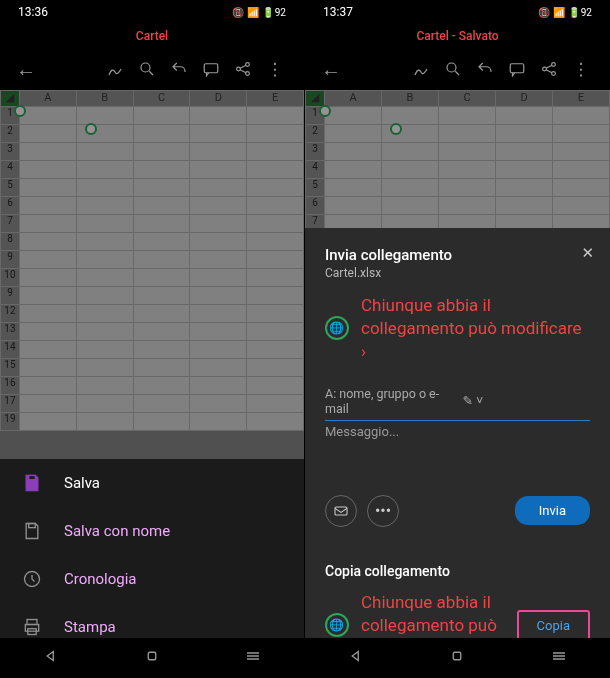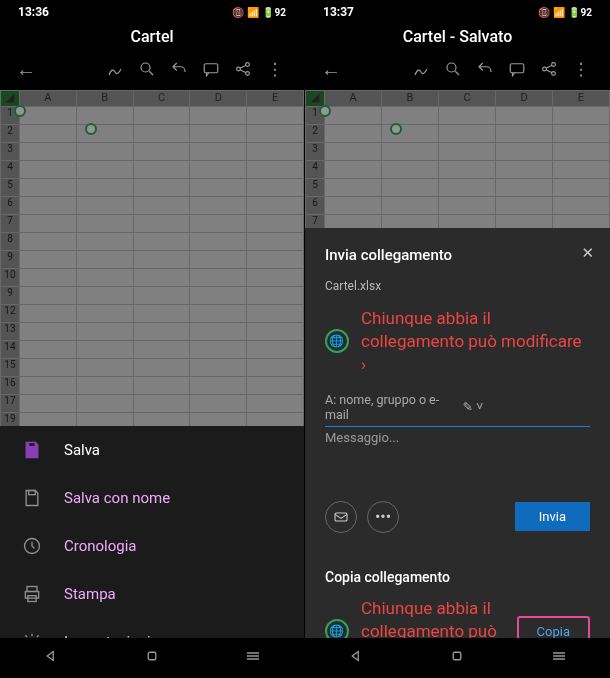--- a/index.html
+++ b/index.html
@@ -1,21 +1,21 @@
 <!DOCTYPE html>
 <html><head>
 <meta charset="utf-8">
 <style>
 *{margin:0;padding:0;box-sizing:border-box;font-family:-apple-system,BlinkMacSystemFont,"Segoe UI",Roboto,sans-serif}
 body{background:#000;width:610px;height:678px;overflow:hidden;display:flex}
 .screen{width:305px;height:678px;background:#000;position:relative;display:flex;flex-direction:column}
 .screen.left{border-right:1px solid #000}
-.statusbar{height:24px;display:flex;justify-content:space-between;align-items:center;padding:0 18px;color:#fff;font-size:12px;font-weight:700}
+.statusbar{height:24px;display:flex;justify-content:space-between;align-items:center;padding:0 18px;color:#fff;font-size:12px;font-weight:400}
 .statusbar .icons{display:flex;gap:3px;align-items:center;font-size:10px}
-.titlebar{height:24px;color:#ffffff;font-size:16px;font-weight:500;display:flex;align-items:center;justify-content:center}
+.titlebar{height:24px;color:#ef4444;font-size:12px;font-weight:500;display:flex;align-items:center;justify-content:center}
 .toolbar{height:42px;display:flex;align-items:center;padding:0 14px;gap:2px}
 .tb-back{color:#9a9a9a;font-size:20px;margin-right:auto;padding:4px 2px}
 .tb-icon{color:#9a9a9a;width:30px;height:30px;display:flex;align-items:center;justify-content:center;font-size:17px}
 .tb-icon svg{width:18px;height:18px;stroke:#9a9a9a;fill:none;stroke-width:1.6}
 .sheet{flex:1;position:relative;background:#8a8a8a;overflow:hidden}
 .dim{position:absolute;inset:0;background:rgba(0,0,0,0.42);pointer-events:none}
 .scroll-hint{width:40px;height:3px;background:#6a6a6a;border-radius:2px;position:absolute;bottom:2px;left:50%;transform:translateX(-50%)}
 .grid{display:table;width:100%;border-collapse:collapse;font-size:11px;color:#2a2a2a}
 .gr{display:table-row}
 .gh,.gc,.rn{display:table-cell;border:1px solid #b4b4b4;height:18px}
@@ -28,32 +28,32 @@
 .sel2{top:33px;left:85px}
 
 .bottomsheet{position:absolute;left:0;right:0;bottom:0;background:#1b1b1b}
 .menu-item{display:flex;align-items:center;gap:22px;padding:14px 22px;color:#f0abfc;font-size:15px}
 .menu-item svg{width:20px;height:20px;stroke:#8f8f8f;fill:none;stroke-width:1.6}
 .menu-item.first svg{stroke:#8a3fb8;fill:#8a3fb8}
 .menu-item.first{color:#fff}
 
 .sharesheet{position:absolute;left:0;right:0;bottom:40px;top:228px;background:#2b2b2b;padding:18px 20px;display:flex;flex-direction:column}
 .ss-title{color:#fff;font-size:15px;font-weight:500}
-.ss-sub{color:#b8b8b8;font-size:12px;margin-top:15px}
+.ss-sub{color:#b8b8b8;font-size:12px;margin-top:2px}
 .ss-close{position:absolute;top:16px;right:16px;color:#ccc;font-size:15px}
 .ss-perm{display:flex;gap:12px;margin-top:14px;align-items:center}
 .ss-globe{width:24px;height:24px;border:2px solid #2fa55a;border-radius:50%;display:flex;align-items:center;justify-content:center;color:#2fa55a;font-size:12px;flex-shrink:0}
 .ss-perm-text{color:#ef4444;font-size:17px;line-height:1.35}
-.ss-to{display:flex;align-items:center;gap:10px;margin-top:16px;border-bottom:1px solid #1b7fd4;padding-bottom:4px}
+.ss-to{display:flex;align-items:center;gap:10px;margin-top:23px;border-bottom:1px solid #1b7fd4;padding-bottom:4px}
 .ss-to span{color:#aaa;font-size:12.5px;flex:1}
 .ss-pencil{color:#ccc;font-size:13px}
 .ss-msg{color:#9a9a9a;font-size:13px;margin-top:3px}
 .ss-actions{display:flex;align-items:center;gap:10px;margin-top:56px}
 .ss-round{width:32px;height:32px;border:1px solid #666;border-radius:50%;display:flex;align-items:center;justify-content:center;color:#ccc}
-.ss-send{margin-left:auto;background:#0f6cbd;color:#fff;border:none;border-radius:0;padding:7px 24px;font-size:13px}
+.ss-send{margin-left:auto;background:#0f6cbd;color:#fff;border:none;border-radius:13px;padding:7px 24px;font-size:13px}
 .ss-div{height:1px;background:#3a3a3a;margin:18px -20px}
 .ss-copy{color:#fff;font-size:14px;font-weight:500}
 .ss-copyrow{display:flex;gap:12px;margin-top:12px;align-items:center}
 .ss-copybtn{margin-left:auto;background:transparent;border:2px solid #ec4899;color:#4ea3e8;border-radius:3px;padding:6px 18px;font-size:13px}
 .ss-send-copy{position:absolute;left:0;right:0;bottom:0;height:40px;background:#1b1b1b;display:flex;align-items:center;padding:0 20px;color:#ddd;font-size:13px;gap:10px}
 
 .navbar{height:40px;background:#000;display:flex;justify-content:space-around;align-items:center;color:#888;position:absolute;bottom:0;left:0;right:0}
 .navbar svg{width:18px;height:18px;stroke:#999;fill:none;stroke-width:1.8}
 </style>
 </head>
@@ -252,21 +252,21 @@
           <div class="gc"></div>
           <div class="gc"></div>
           <div class="gc"></div>
         </div>
       </div>
     <div class="sel-handle sel1"></div>
     <div class="sel-handle sel2"></div>
     <div class="dim"></div>
     <div class="scroll-hint"></div>
   </div>
-  <div class="bottomsheet" style="height:252px">
+  <div class="bottomsheet" style="height:219px">
     <div class="menu-item first">
       <svg viewBox="0 0 24 24">
           <path d="M5 3h11l3 3v15H5z" fill="#8a3fb8"></path>
           <rect x="8" y="3" width="8" height="5" fill="#1b1b1b"></rect>
         </svg>
       <span>Salva</span>
     </div>
     <div class="menu-item">
       <svg viewBox="0 0 24 24">
           <path d="M5 3h11l3 3v15H5z"></path>

